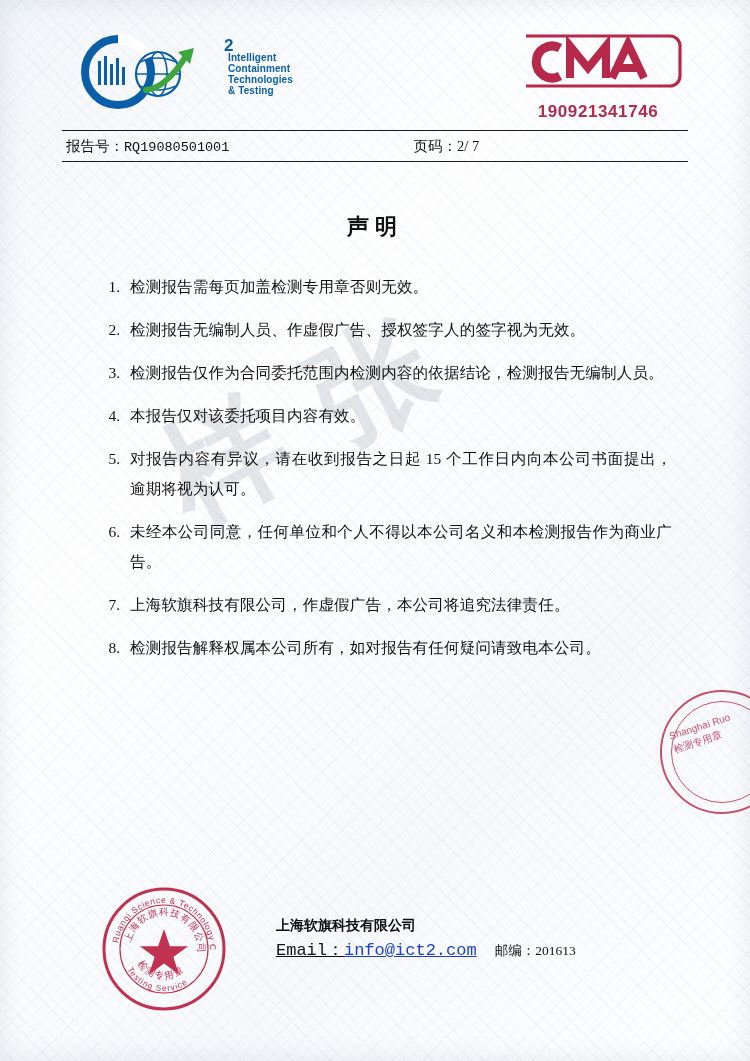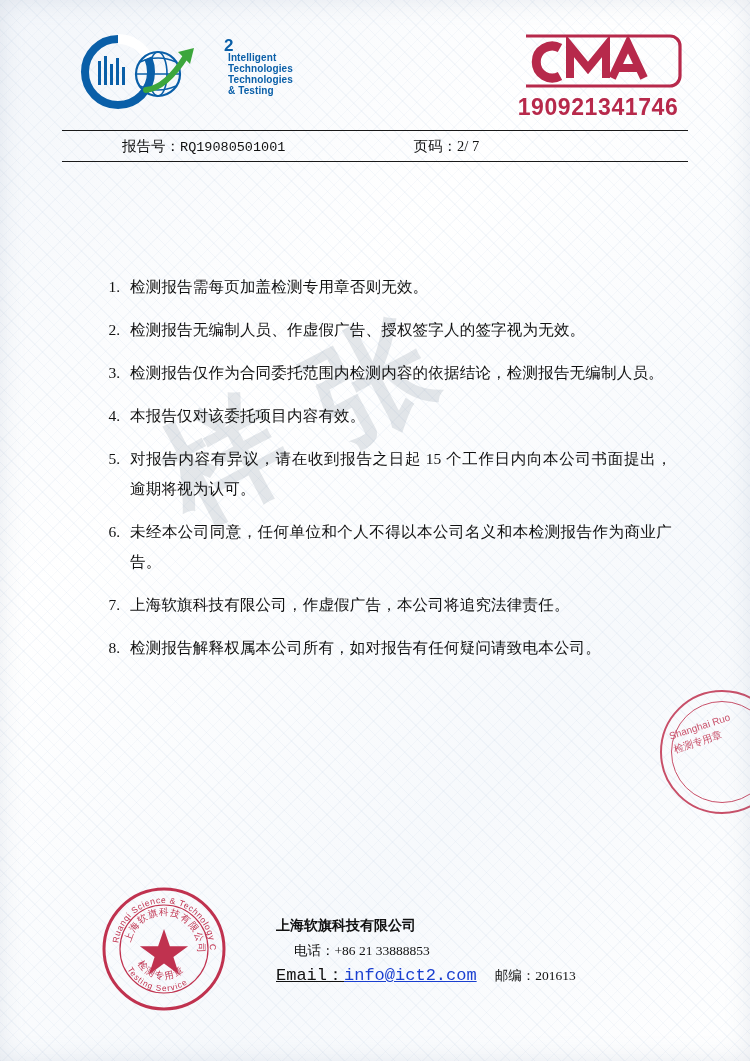--- a/index.html
+++ b/index.html
@@ -79,44 +79,44 @@
     right: 62px;
     top: 14px;
     width: 180px;
     text-align: center;
   }
   .cma-mark {
     position: relative;
     height: 58px;
   }
   .cma-number {
-    margin-top: 4px;
+    margin-top: 12px;
     font-family: "Liberation Sans", sans-serif;
-    font-size: 23px;
+    font-size: 17px;
     font-weight: bold;
     color: #b7294b;
     letter-spacing: 0.6px;
   }
 
   
   .info-bar {
     position: absolute;
     left: 62px;
     top: 130px;
     width: 626px;
     height: 30px;
     border-top: 1.4px solid #1a1a1a;
     border-bottom: 1.4px solid #1a1a1a;
     display: flex;
     align-items: center;
     font-family: "Liberation Serif", "DejaVu Serif", serif;
     font-size: 14.5px;
     color: #111;
   }
-  .info-bar .cell { white-space: nowrap; text-align: center; }
+  .info-bar .cell { white-space: nowrap; }
   .info-bar .cell-left   { width: 44%; padding-left: 4px; }
   .info-bar .cell-center { width: 34%; }
   .info-bar .cell-right  { width: 22%; text-align: right; padding-right: 4px; }
   .mono { font-family: "Liberation Mono", "DejaVu Sans Mono", monospace; font-size: 13.5px; }
 
   
   .doc-title {
     position: absolute;
     top: 212px;
     left: 0;
@@ -260,21 +260,21 @@
         <path d="M74 40 H118" stroke="#0a5fa8" stroke-width="1.6" fill="none"></path>
         <path d="M78 28 Q96 20 114 28" stroke="#0a5fa8" stroke-width="1.4" fill="none"></path>
         <path d="M78 52 Q96 60 114 52" stroke="#0a5fa8" stroke-width="1.4" fill="none"></path>
 
         <path d="M84 56 Q104 54 124 22" stroke="#3ca63c" stroke-width="6" fill="none" stroke-linecap="round"></path>
         <path d="M116 18 L132 14 L128 30 Z" fill="#3ca63c"></path>
       </svg>
       <div class="logo-sup2">2</div>
       <div class="logo-text">
         <div>Intelligent</div>
-        <div>Technologies</div>
+        <div>Containment</div>
         <div>Technologies &amp; Testing</div>
       </div>
     </div>
 
     <div class="cma-block">
       <div class="cma-mark">
         <svg width="180" height="58" viewBox="0 0 180 58" xmlns="http://www.w3.org/2000/svg">
 
           <path d="M18 4 H162 A10 10 0 0 1 172 14 V44 A10 10 0 0 1 162 54 H18" fill="none" stroke="#b7294b" stroke-width="3.2"></path>
 
@@ -291,20 +291,21 @@
 
   <div class="info-bar">
     <div class="cell cell-left">
       <span>报告号：</span><span class="mono">RQ19080501001</span>
     </div>
     <div class="cell cell-right">
       <span>页码：</span><span>2/ 7</span>
     </div>
   </div>
 
+  <div class="doc-title">声明</div>
 
   <div class="watermark">样 张</div>
 
   <div class="clauses">
     <div class="clause">
       <div class="num">1.</div>
       <div class="txt">检测报告需每页加盖检测专用章否则无效。</div>
     </div>
     <div class="clause">
       <div class="num">2.</div>
@@ -366,23 +367,20 @@
         </text>
         <text font-family="Liberation Serif, serif" font-size="9.5" fill="#c0324f" letter-spacing="1.5">
           <textPath href="#arcBottomIn" startOffset="16%">检测专用章</textPath>
         </text>
       </svg>
     </div>
 
     <div class="footer-text">
       <div class="company">上海软旗科技有限公司</div>
       <div class="footer-row">
-        <div class="b">
-          <span>电话：</span><span>+86 21 33888853</span>
-        </div>
       </div>
       <div class="footer-row">
         <div class="a">
           <span class="mono-sm">Email：</span><span class="mono-sm email-link">info@ict2.com</span>
         </div>
         <div class="b">
           <span>邮编：</span><span>201613</span>
         </div>
       </div>
     </div>

